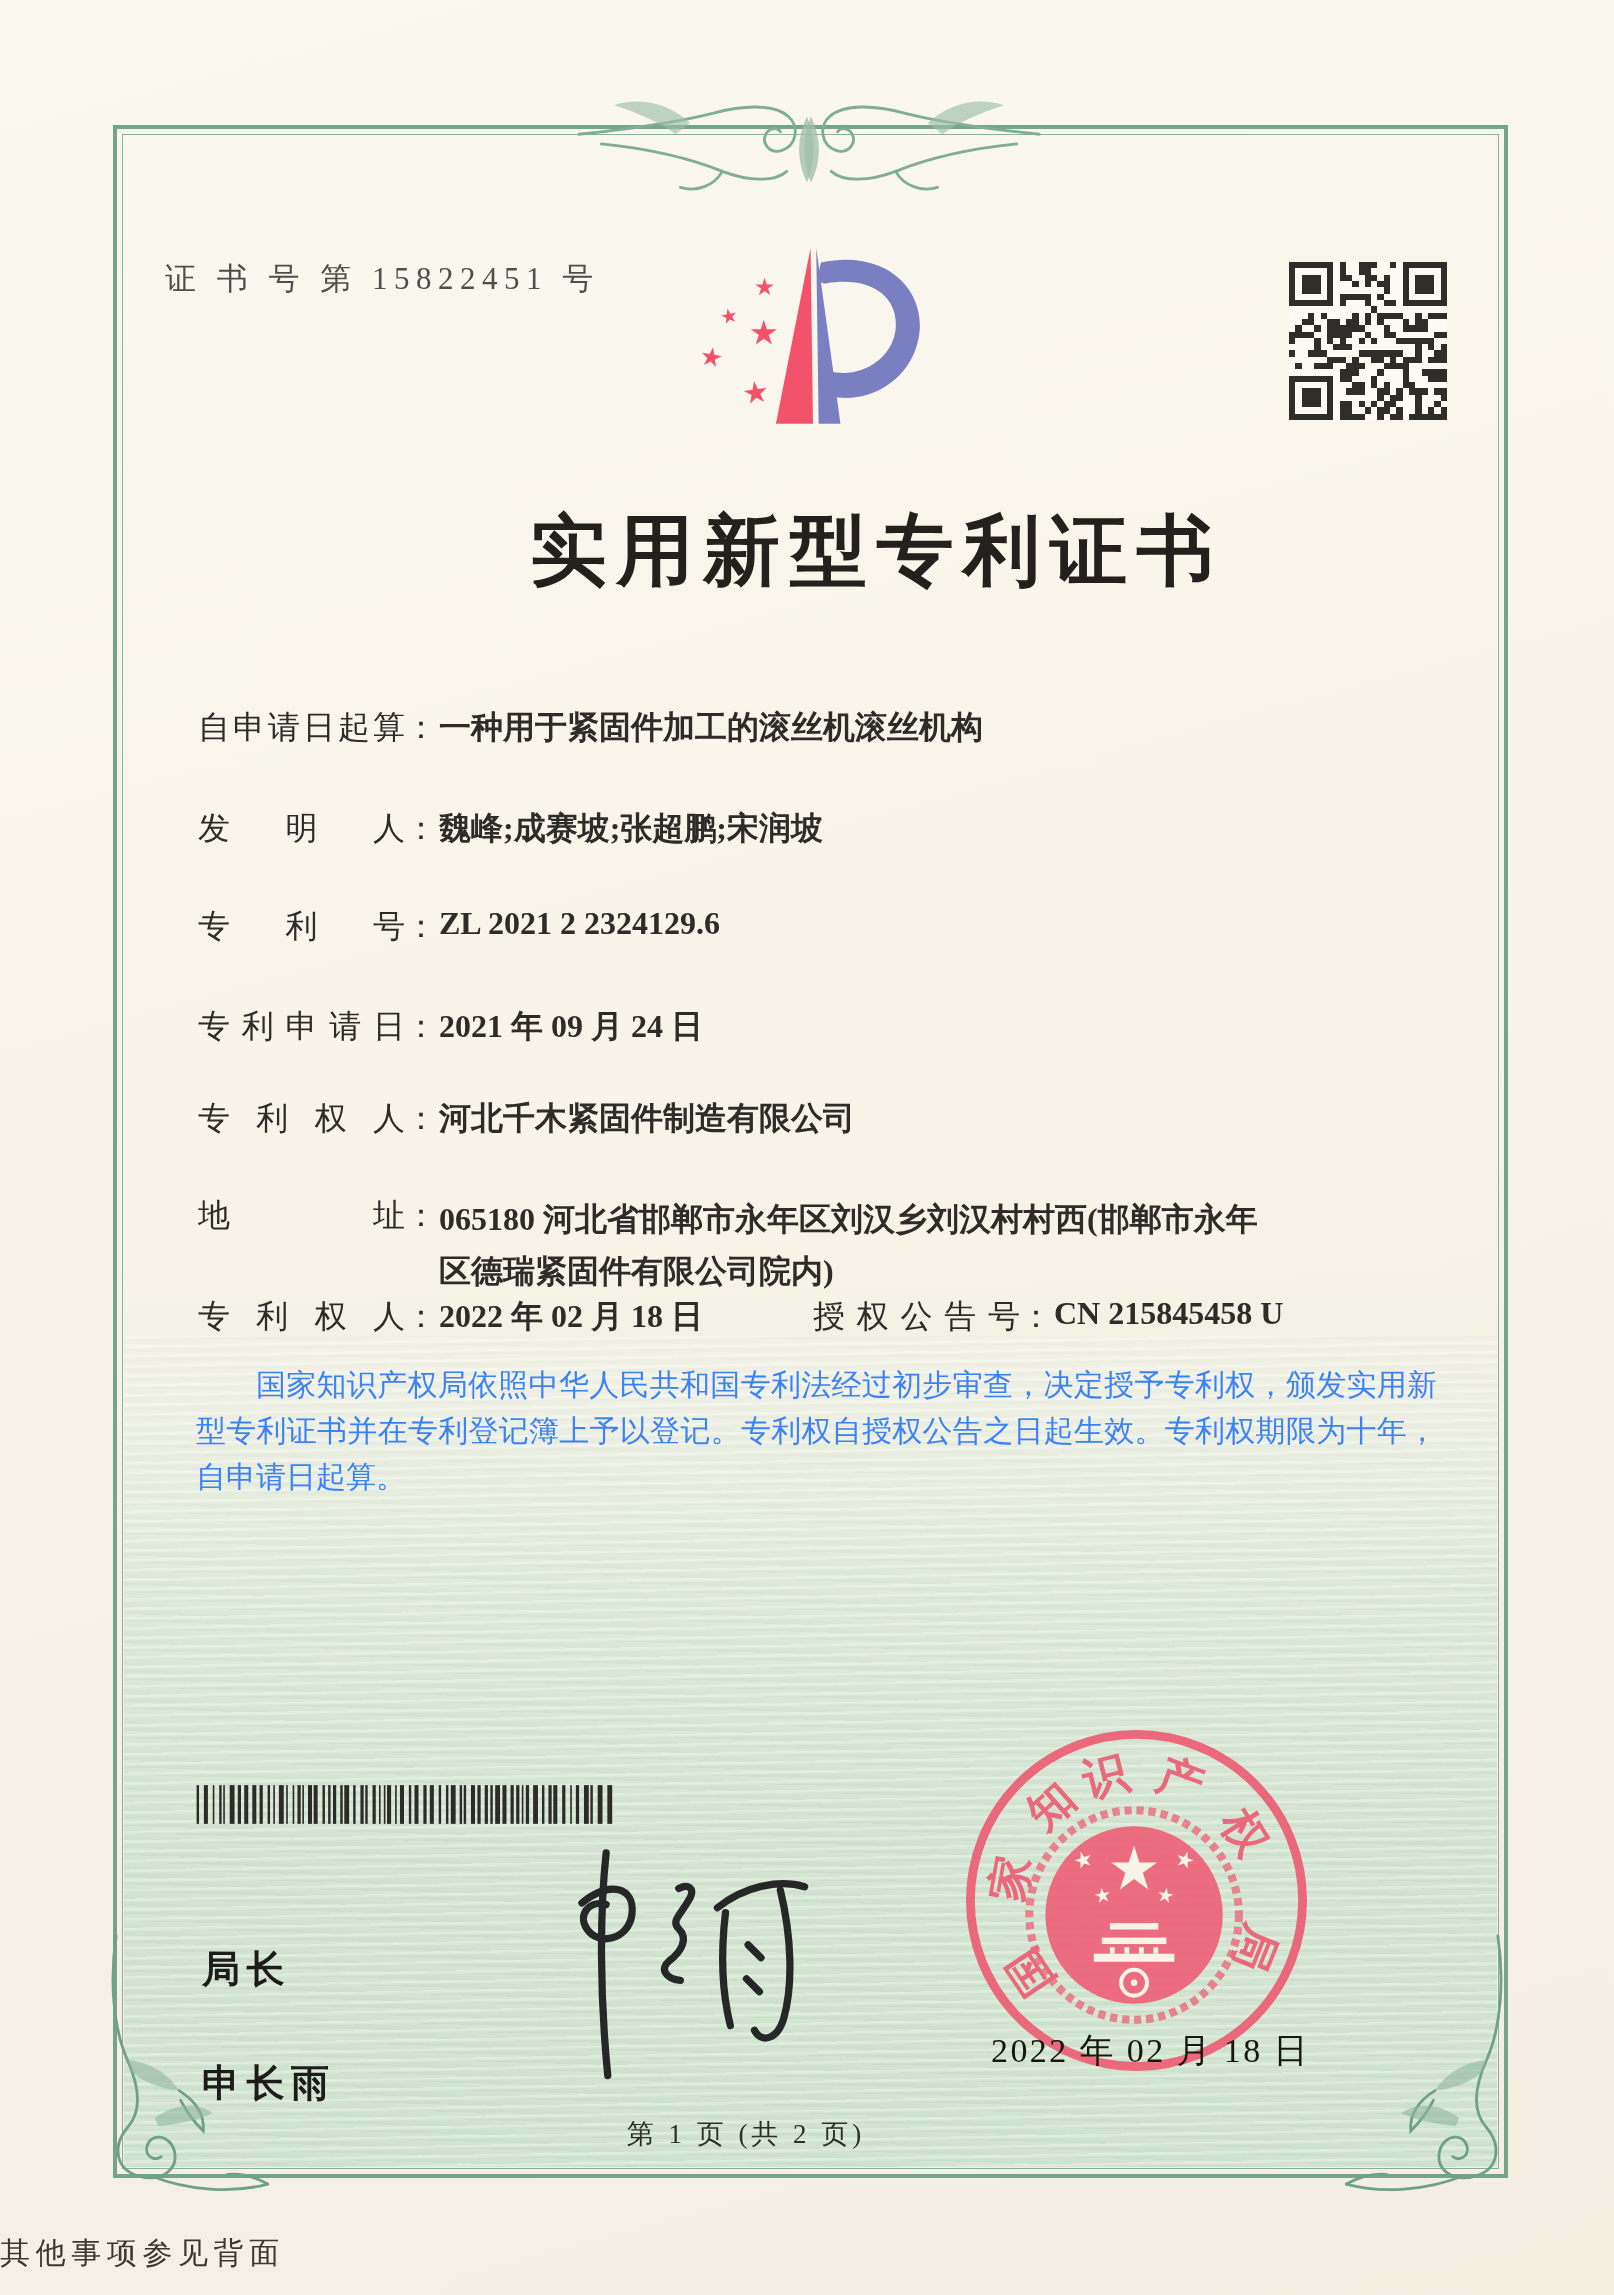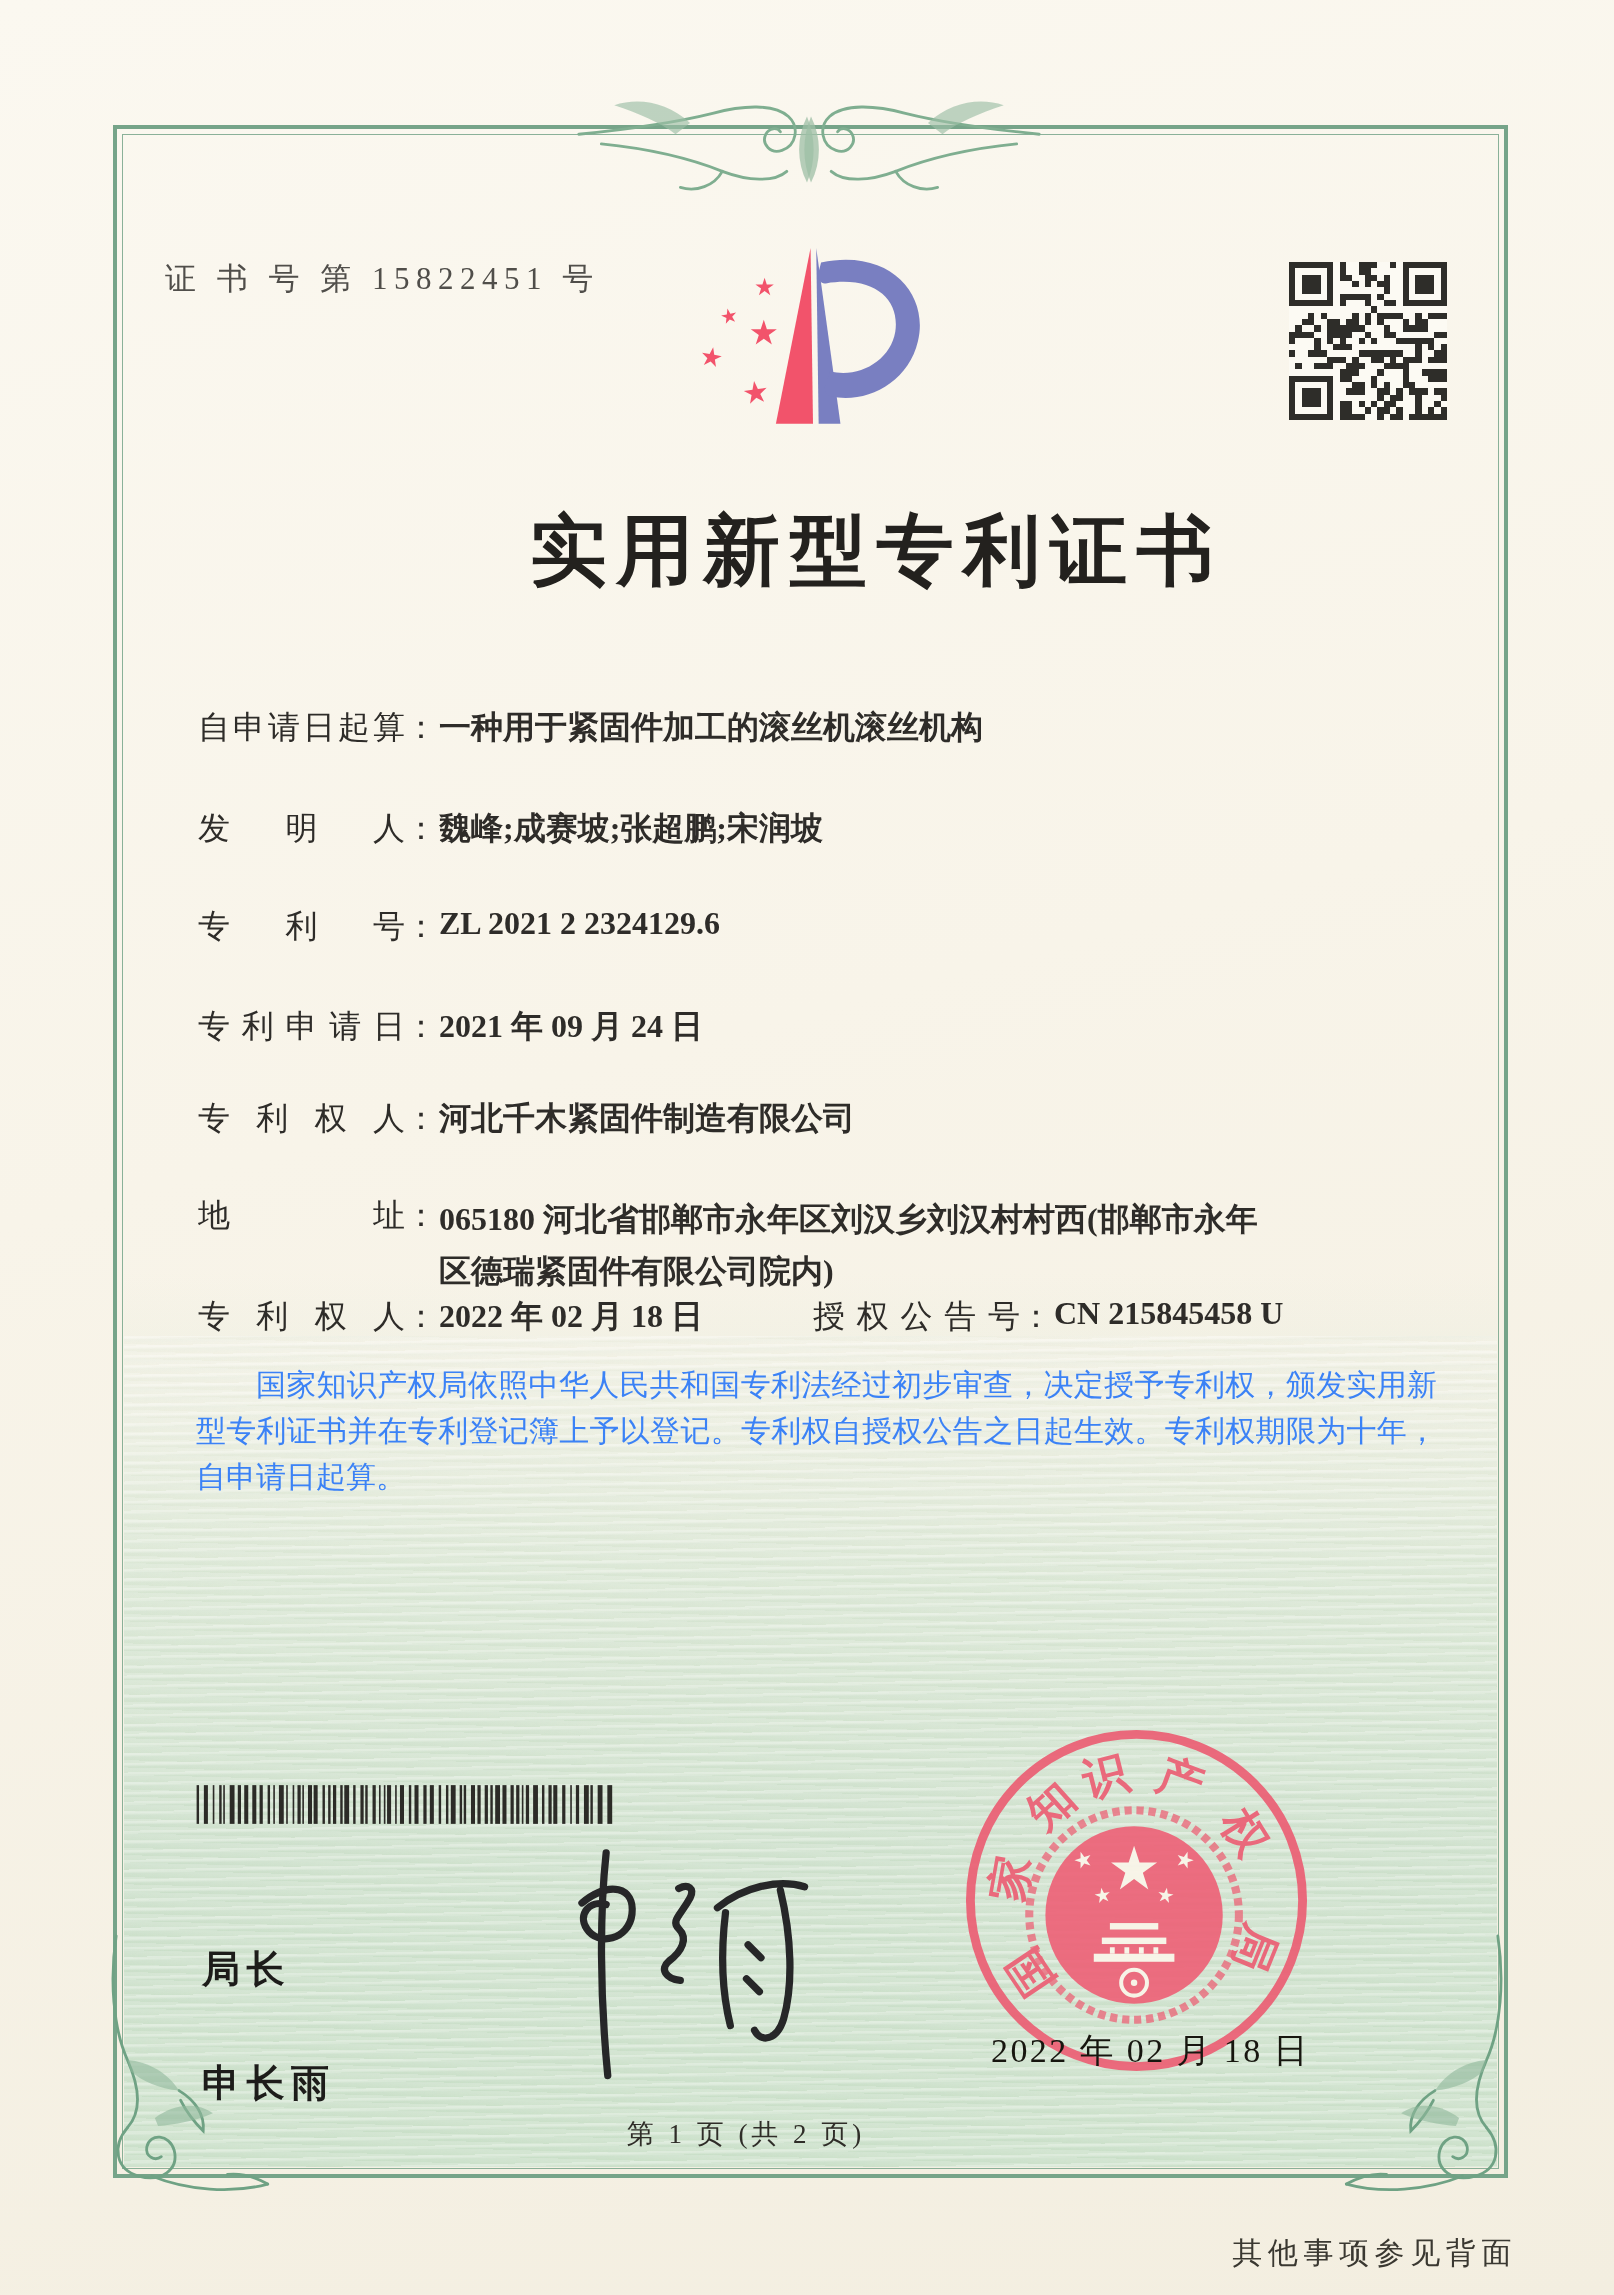--- a/index.html
+++ b/index.html
@@ -45,21 +45,21 @@
   .barcode{position:absolute;left:195px;top:1785px;}
   .director{position:absolute;left:202px;top:1944px;
     font-family:"Liberation Sans","DejaVu Sans",sans-serif;font-weight:bold;
     font-size:38px;letter-spacing:6.5px;color:#1d1c1a;}
   .director .dname{margin-top:63px;}
   .signature{position:absolute;left:440px;top:1840px;}
   .seal{position:absolute;left:943px;top:1707px;}
   .seal-date{position:absolute;left:991px;top:2028px;font-size:34px;letter-spacing:2.4px;color:#17160f;}
   .page-indicator{position:absolute;left:0;top:2116px;width:1492px;text-align:center;
     font-size:27px;letter-spacing:4px;color:#2f2d28;}
-  .back-note{position:absolute;left:0;top:2233px;width:1517px;text-align:right;
+  .back-note{position:absolute;left:0;top:2233px;width:1517px;text-align:left;
     font-size:30px;letter-spacing:5.6px;color:#3a3831;}
   .ornament{position:absolute;}
   svg{display:block;}
 </style>
 </head>
 <body>
 
 <div class="frame">
   <div class="frame-inner"></div>
   <div class="tint"></div>

